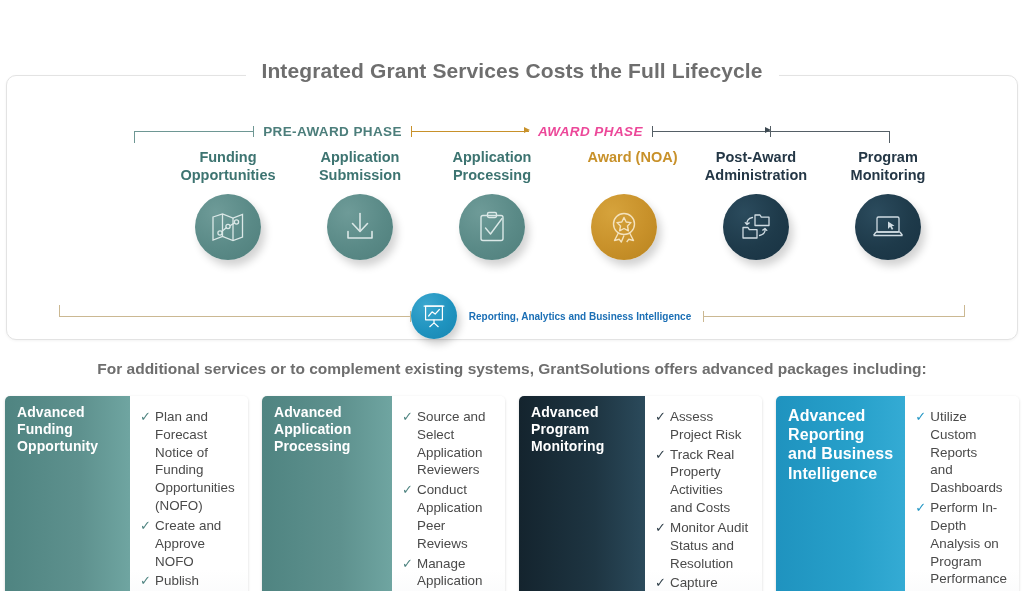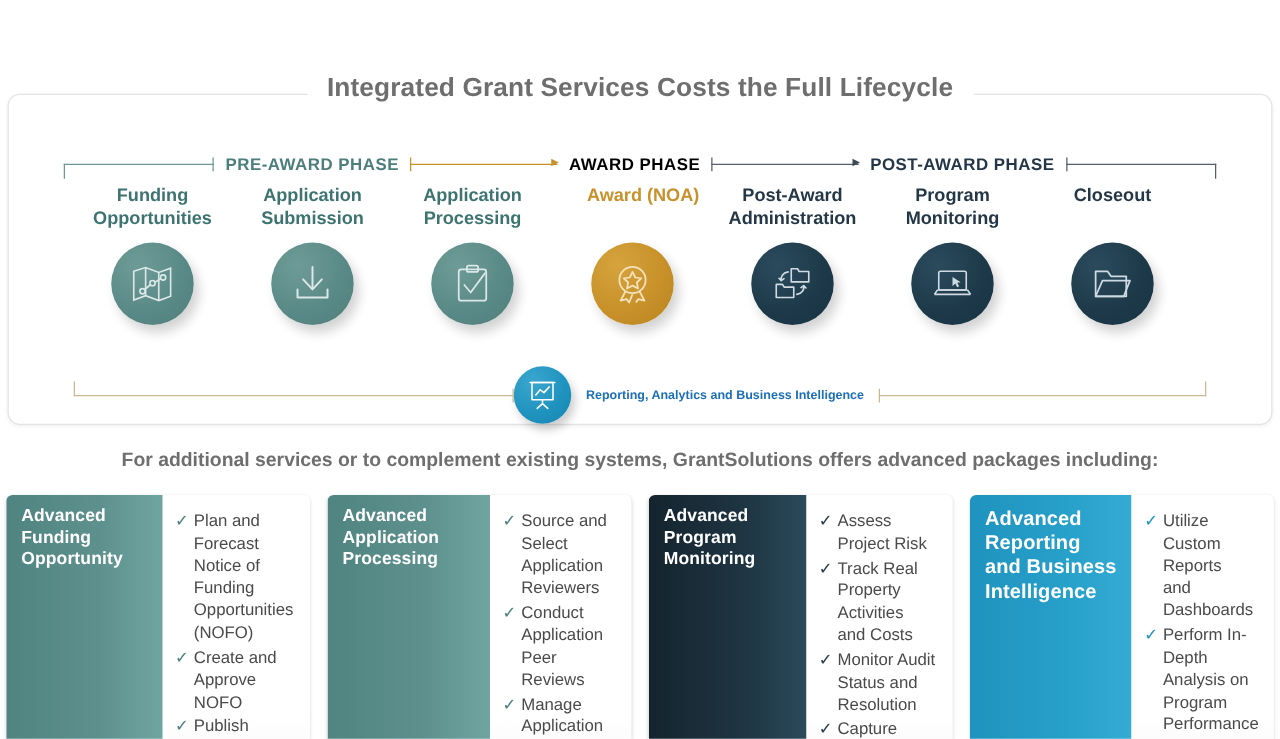--- a/index.html
+++ b/index.html
@@ -47,21 +47,21 @@
     box-sizing:border-box;
   }
   .phase-label{
     font-size:13.5px;
     font-weight:bold;
     letter-spacing:.4px;
     white-space:nowrap;
     padding:0 9px;
   }
   .ph-pre{color:#4c7e7b;}
-  .ph-award{color:#000000;}
+  .ph-award{color:#ec4899;font-style:italic;}
   .ph-post{color:#243746;}
 
   .conn{position:relative;height:14px;}
   .conn .bar{
     position:absolute; top:7px; left:0; right:0;
     height:1px;
   }
   .conn .capL,.conn .capR{
     position:absolute; top:2px; width:1px; height:11px;
   }
@@ -235,21 +235,20 @@
   </div>
 
   <div class="phase-label ph-award">AWARD PHASE</div>
 
   <div class="conn dark c-mid-r">
     <div class="capL"></div>
     <div class="bar"></div>
     <div class="arrow"></div>
   </div>
 
-  <div class="phase-label ph-post">POST-AWARD PHASE</div>
 
   <div class="conn dark c-outer-r">
     <div class="capL"></div>
     <div class="bar"></div>
     <div class="down" style="right:0;"></div>
   </div>
 </div>
 
 <div class="icons-row">
 
@@ -322,29 +321,20 @@
 Monitoring</div>
     <div class="circle c-navy">
       <svg width="34" height="34" viewBox="0 0 34 34" fill="none" stroke="#cfdbe2" stroke-width="1.3" stroke-linejoin="round">
         <rect x="6" y="7" width="22" height="15" rx="1.4"></rect>
         <path d="M2.5 25.5 L31.5 25.5 M5 22 L29 22 M2.5 25.5 L5 22 M31.5 25.5 L29 22"></path>
         <path d="M17 11.5 L17 19 L19.2 16.8 L20.8 19.8 L22.3 19 L20.8 16.2 L23.5 15.8 Z" fill="#cfdbe2" stroke="none"></path>
       </svg>
     </div>
   </div>
 
-  <div class="icon-col">
-    <div class="icon-label lbl-navy">Closeout</div>
-    <div class="circle c-navy">
-      <svg width="34" height="34" viewBox="0 0 34 34" fill="none" stroke="#cfdbe2" stroke-width="1.4" stroke-linejoin="round">
-        <path d="M3.5 27 L3.5 7 L13 7 L15.8 11 L28 11 L28 27 Z"></path>
-        <path d="M3.5 27 L9 14.5 L31 14.5 L26 27 Z"></path>
-      </svg>
-    </div>
-  </div>
 </div>
 
 <div class="report-row">
   <div class="r-conn r-left">
     <div class="up" style="left:0;"></div>
     <div class="bar"></div>
     <div class="cap" style="right:0;"></div>
   </div>
 
   <div class="report-circle">

